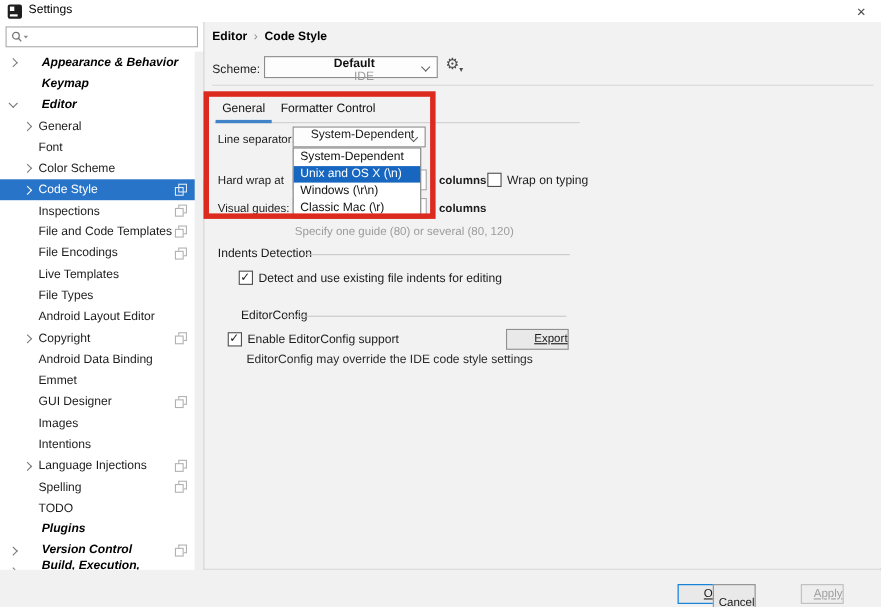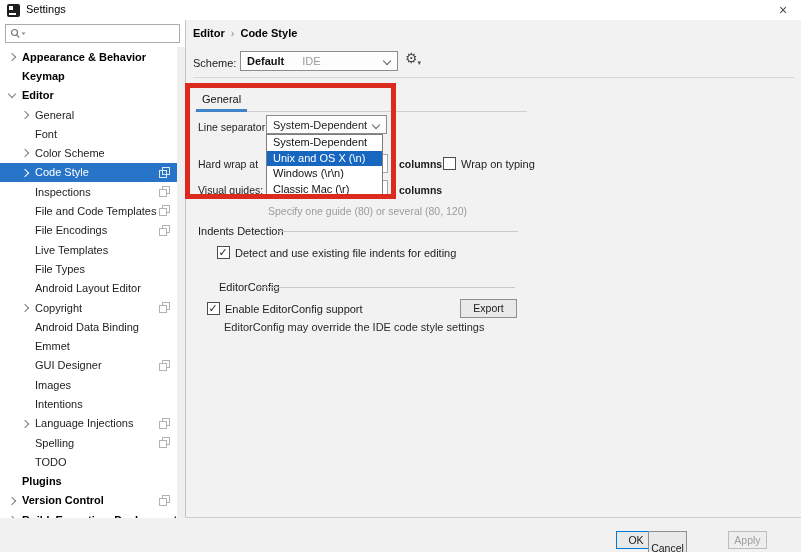--- a/index.html
+++ b/index.html
@@ -17,21 +17,21 @@
   .close-btn{position:absolute;right:8px;top:1px;width:20px;height:18px;text-align:center;
     font-size:14px;line-height:18px;color:#4a4a4a;cursor:default;}
   
   .sidebar{position:absolute;left:0;top:20px;width:185px;height:502px;background:#fff;}
   .search-box{position:absolute;left:5px;top:4px;width:169px;height:17px;border:1px solid #ababab;background:#fff;
     display:flex;align-items:center;padding-left:4px;}
   .tree{position:absolute;left:0;top:27px;width:185px;}
   .tree-scrollbar{position:absolute;right:0;top:27px;width:8px;height:476px;background:#efefef;}
   .tree-row{position:relative;height:19.3px;display:flex;align-items:center;font-size:11px;color:#1c1c1c;}
   .tree-row.bold{font-weight:bold;color:#000;}
-  .tree-row.lvl0 .lbl{margin-left:22px;}
+  .tree-row.lvl0 .lbl{margin-left:38px;font-style:italic;}
   .tree-row.lvl1 .lbl{margin-left:35px;}
   .tree-row.selected{background:#2874c9;color:#fff;}
   .tree-row.selected .lbl{color:#fff;}
   .chev{position:absolute;width:5px;height:5px;border-right:1.4px solid #7c7c7c;border-bottom:1.4px solid #7c7c7c;
     transform:rotate(-45deg);top:7px;}
   .chev.down{transform:rotate(45deg);top:5px;}
   .lvl0 .chev{left:9px;}
   .lvl1 .chev{left:22px;}
   .selected .chev{border-color:#fff;}
   .badge{position:absolute;right:15px;top:4px;width:11px;height:11px;}
@@ -40,21 +40,21 @@
   .selected .badge::before,.selected .badge::after{border-color:#dce9f7;background:transparent;}
   .help-btn{position:absolute;left:7px;top:514px;width:15px;height:15px;border-radius:50%;background:#3a78c2;
     color:#fff;font-size:10px;line-height:15px;text-align:center;font-weight:bold;}
   .vdivider{position:absolute;left:185px;top:20px;width:1px;height:502px;background:#c4c4c4;}
   
   .main{position:absolute;left:186px;top:20px;width:615px;height:497px;background:#f2f2f2;font-size:11px;}
   .breadcrumb{position:absolute;left:7px;top:7px;font-size:11px;font-weight:bold;color:#000;}
   .breadcrumb .sep{color:#8a8a8a;font-weight:normal;padding:0 6px;}
   .form-label{position:absolute;font-size:10.5px;color:#1c1c1c;white-space:nowrap;}
   .combo{position:absolute;background:#fdfdfd;border:1px solid #8c8c8c;display:flex;align-items:center;
-    padding-left:6px;box-sizing:border-box;white-space:nowrap;}
+    padding-left:6px;box-sizing:border-box;white-space:nowrap;flex-direction:column;}
   .combo .chevv{position:absolute;right:7px;top:6px;width:5px;height:5px;border-right:1.2px solid #606060;
     border-bottom:1.2px solid #606060;transform:rotate(45deg);}
   .scheme-combo{left:54px;top:31px;width:158px;height:20px;font-size:11px;}
   .scheme-default{font-weight:bold;color:#111;}
   .scheme-suffix{color:#9b9b9b;margin-left:18px;}
   .gear{position:absolute;left:219px;top:30px;font-size:14px;color:#4c4c4c;}
   .gear .mini-caret{font-size:7px;vertical-align:-2px;color:#4c4c4c;}
   .hsep{position:absolute;left:7px;top:57px;width:601px;height:0;border-top:1px solid #d8d8d8;}
   
   .tabs{position:absolute;left:9px;top:68px;width:332px;height:23px;display:flex;border-bottom:1px solid #cfcfcf;}
@@ -68,21 +68,21 @@
   .tfield{position:absolute;width:122px;height:19px;background:#fff;border:1px solid #a6a6a6;box-sizing:border-box;z-index:5;}
   .cb{display:inline-block;width:13px;height:13px;background:#fff;border:1px solid #4d4d4d;box-sizing:border-box;
     position:absolute;text-align:center;}
   .cb.checked::after{content:"\2713";font-size:11px;line-height:11px;color:#1a1a1a;position:absolute;left:0.5px;top:0;}
   .cb-label{position:absolute;font-size:11px;color:#1c1c1c;white-space:nowrap;}
   .hint{position:absolute;left:82px;top:185px;font-size:10.5px;color:#9c9c9c;white-space:nowrap;}
   .section-title{position:absolute;font-size:11px;color:#1a1a1a;white-space:nowrap;}
   .section-line{position:absolute;height:0;border-top:1px solid #c8c8c8;}
   .note{position:absolute;left:38px;top:301px;font-size:11px;color:#2b2b2b;white-space:nowrap;}
   .btn{position:absolute;background:#e9e9e9;border:1px solid #8f8f8f;font-size:10.5px;color:#1a1a1a;
-    text-align:center;box-sizing:border-box;font-family:"Liberation Sans",sans-serif;padding:0;}
+    text-align:right;box-sizing:border-box;font-family:"Liberation Sans",sans-serif;padding:0;text-decoration:underline;}
   .export-btn{left:274px;top:279px;width:57px;height:19px;line-height:17px;}
   
   .footer-line{position:absolute;left:185px;top:517px;width:616px;height:0;border-top:1px solid #d0d0d0;}
   .footer{position:absolute;left:0;top:518px;width:801px;height:34px;background:#f1f1f1;}
   .ok-btn{left:616px;top:13px;width:40px;height:18px;line-height:15px;border:1.5px solid #0078d7;position:absolute;}
   .cancel-btn{left:648px;top:13px;width:39px;height:34px;line-height:16px;position:absolute;}
   .apply-btn{left:728px;top:13px;width:39px;height:18px;line-height:16px;position:absolute;
     color:#9f9f9f;border-color:#bdbdbd;background:#eeeeee;}
   
   .annotation{position:absolute;left:185px;top:83px;width:211px;height:116px;border:5px solid #dc2a1f;
@@ -217,20 +217,21 @@
       <span class="scheme-default">Default</span>
       <span class="scheme-suffix">IDE</span>
       <span class="chevv"></span>
     </div>
     <span class="gear">⚙<span class="mini-caret">▾</span></span>
 
     <div class="hsep"></div>
 
     <div class="tabs">
         <div class="tab active">General</div>
+        <div class="tab">Formatter Control</div>
       </div>
 
     <span class="form-label" style="left:12px;top:101px;">Line separator:</span>
     <div class="combo ls-combo">
       <span>System-Dependent</span>
       <span class="chevv"></span>
     </div>
     <div class="dropdown-list">
         <div class="opt">System-Dependent</div>
         <div class="opt sel">Unix and OS X (\n)</div>

